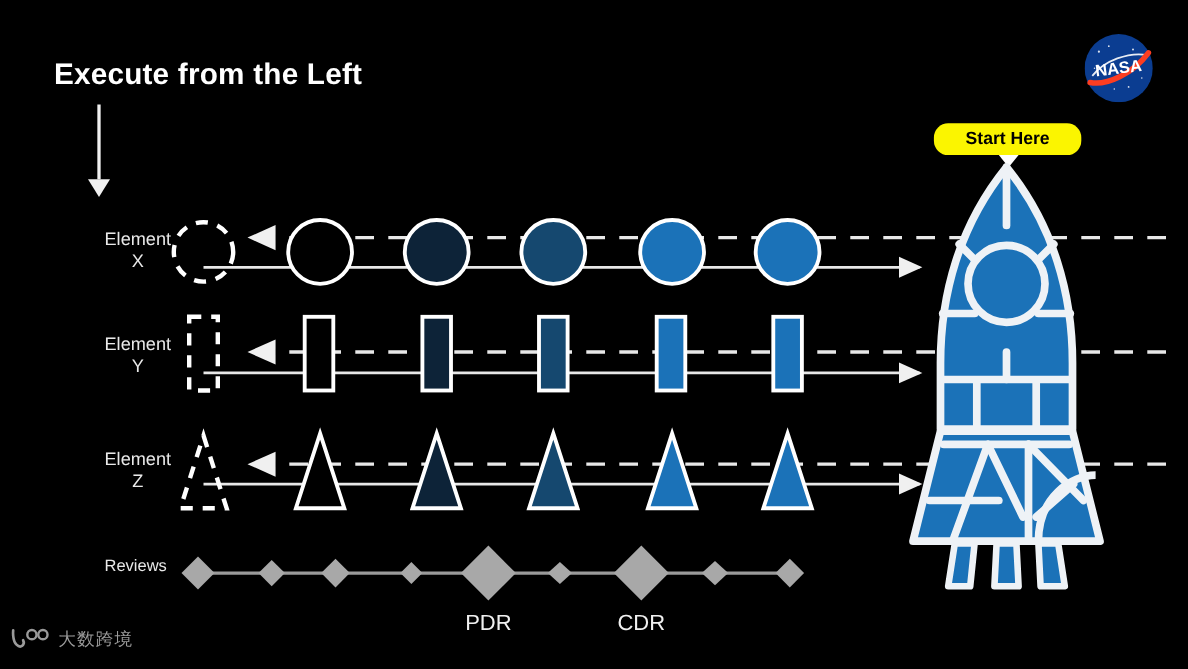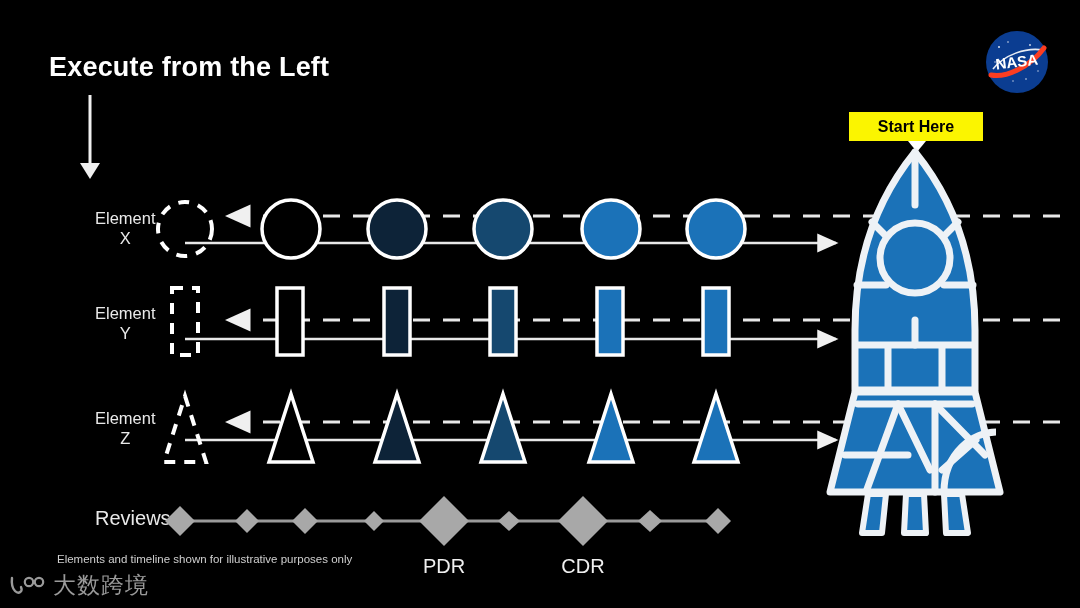--- a/index.html
+++ b/index.html
@@ -7,36 +7,36 @@
   #stage{position:relative;width:1080px;height:608px;background:#000;padding-left:42px;}
 
   .ttl{position:absolute;color:#fff;font-weight:bold;font-size:27px;letter-spacing:.2px;white-space:nowrap;}
   #title-left{left:49px;top:52px;}
   #title-right{left:592px;top:52px;}
 
   .rowlabel{position:absolute;color:#e9e9e9;font-size:16.5px;text-align:center;line-height:1.22;white-space:nowrap;margin-left:43px;}
   #lab-x{left:52px;top:208px;}
   #lab-y{left:52px;top:303px;}
   #lab-z{left:52px;top:408px;}
-  #lab-r{left:52px;top:506px;font-size:20px;}
+  #lab-r{left:52px;top:506px;font-size:15px;}
 
   #footnote{position:absolute;left:57px;top:553px;color:#cfcfcf;font-size:11.5px;white-space:nowrap;}
 
   #badge{position:absolute;left:849px;top:112px;width:134px;height:29px;background:#fbf500;
-         display:flex;align-items:center;justify-content:center;color:#000;font-weight:bold;font-size:16px;}
+         display:flex;align-items:center;justify-content:center;color:#000;font-weight:bold;font-size:16px;border-radius:13px;}
   #badge-tail{position:absolute;left:908px;top:141px;width:0;height:0;
               border-left:9px solid transparent;border-right:9px solid transparent;border-top:11px solid #fff;}
 
   #nasa{position:absolute;left:986px;top:31px;width:62px;height:62px;}
 
   svg.layer{position:absolute;left:0;top:0;width:1080px;height:608px;}
 
   #wm-left{position:absolute;left:8px;top:570px;display:flex;align-items:center;gap:7px;}
   #wm-left .mark{width:38px;height:22px;position:relative;}
-  #wm-left .txt{color:#9a9a9a;font-size:23px;letter-spacing:1px;font-family:"DejaVu Sans",sans-serif;}
+  #wm-left .txt{color:#9a9a9a;font-size:16px;letter-spacing:1px;font-family:"DejaVu Sans",sans-serif;}
   #wm-right{position:absolute;left:893px;top:537px;display:flex;align-items:center;gap:9px;}
   #wm-right .txt{color:#dedede;font-size:21px;letter-spacing:1px;font-family:"DejaVu Sans",sans-serif;}
 </style>
 </head>
 <body>
 
 <div id="stage">
 
   <div class="ttl" id="title-left">Execute from the Left</div>
 
@@ -68,21 +68,20 @@
   <div class="rowlabel" id="lab-y">
     <div>Element</div>
     <div>Y</div>
   </div>
   <div class="rowlabel" id="lab-z">
     <div>Element</div>
     <div>Z</div>
   </div>
   <div class="rowlabel" id="lab-r">Reviews</div>
 
-  <div id="footnote">Elements and timeline shown for illustrative purposes only</div>
 
   <svg class="layer" id="diagram" viewBox="0 0 1080 608">
     <defs>
       <marker id="ahR" markerWidth="9" markerHeight="9" refX="7.5" refY="4.5" orient="auto">
         <path d="M0,0.7 L8.5,4.5 L0,8.3 Z" fill="#f0f0f0"></path>
       </marker>
       <marker id="ahL" markerWidth="9" markerHeight="9" refX="7.5" refY="4.5" orient="auto">
         <path d="M0,0.7 L8.5,4.5 L0,8.3 Z" fill="#f0f0f0"></path>
       </marker>
     </defs>

